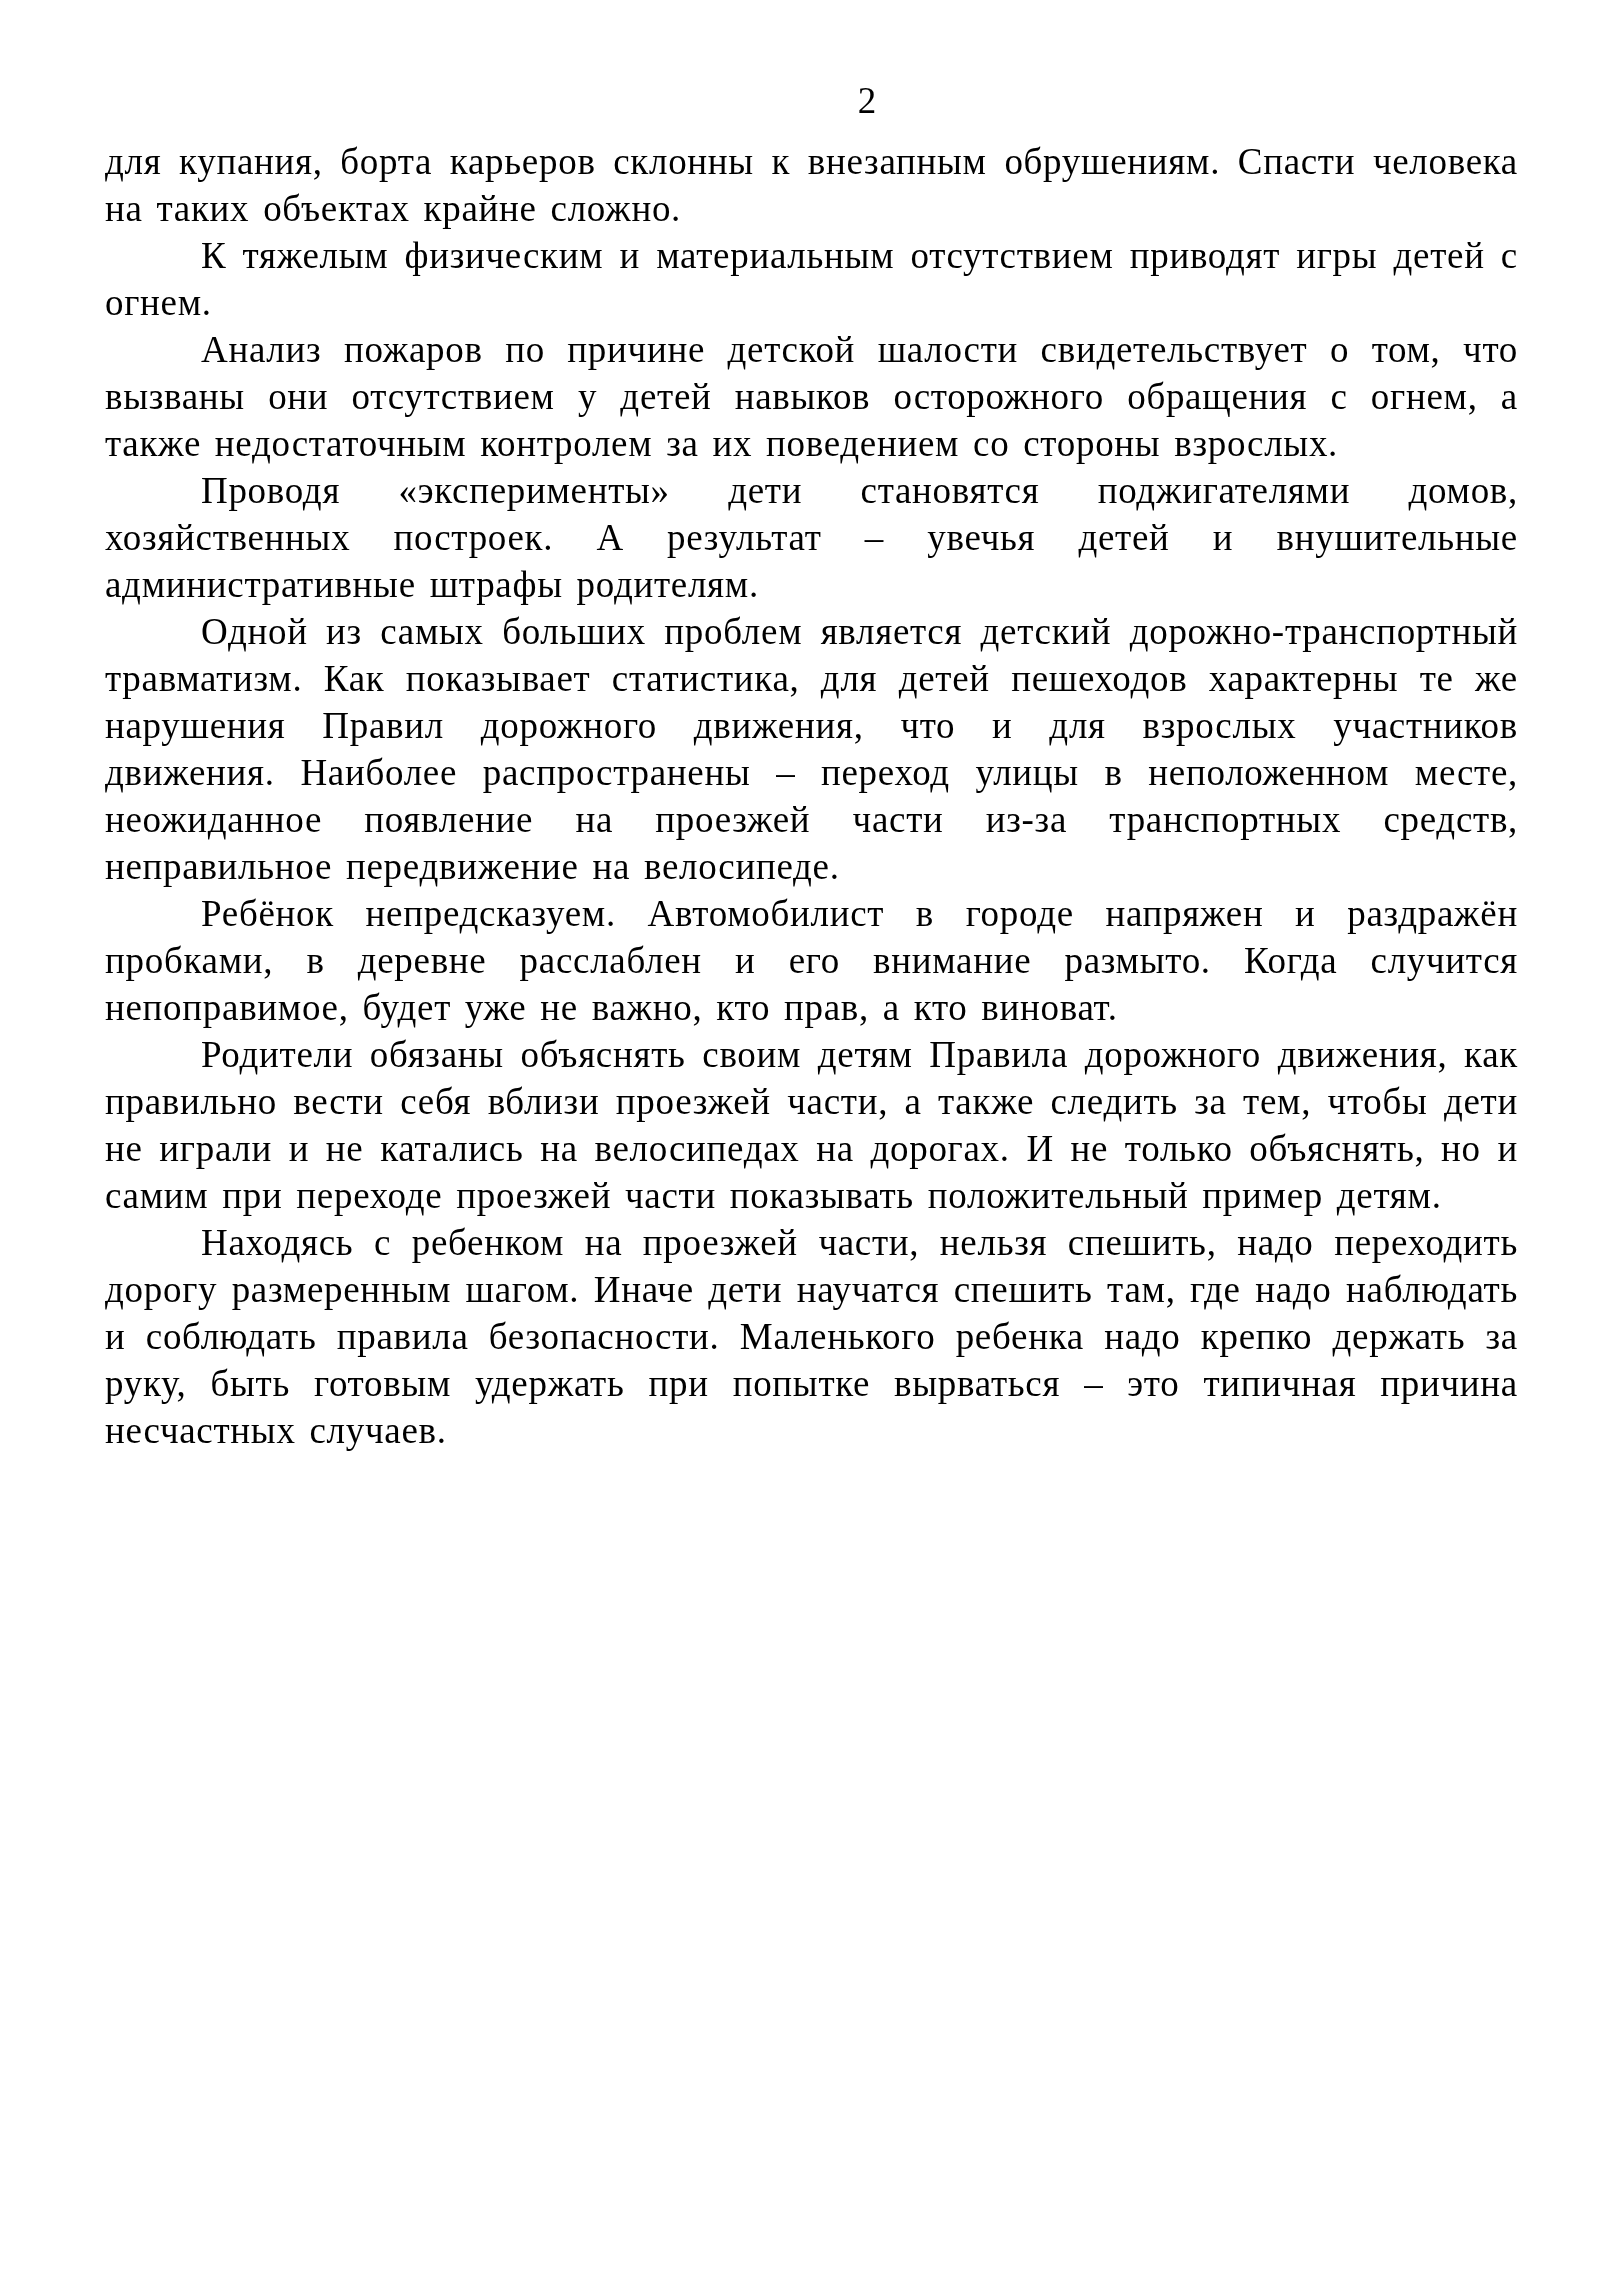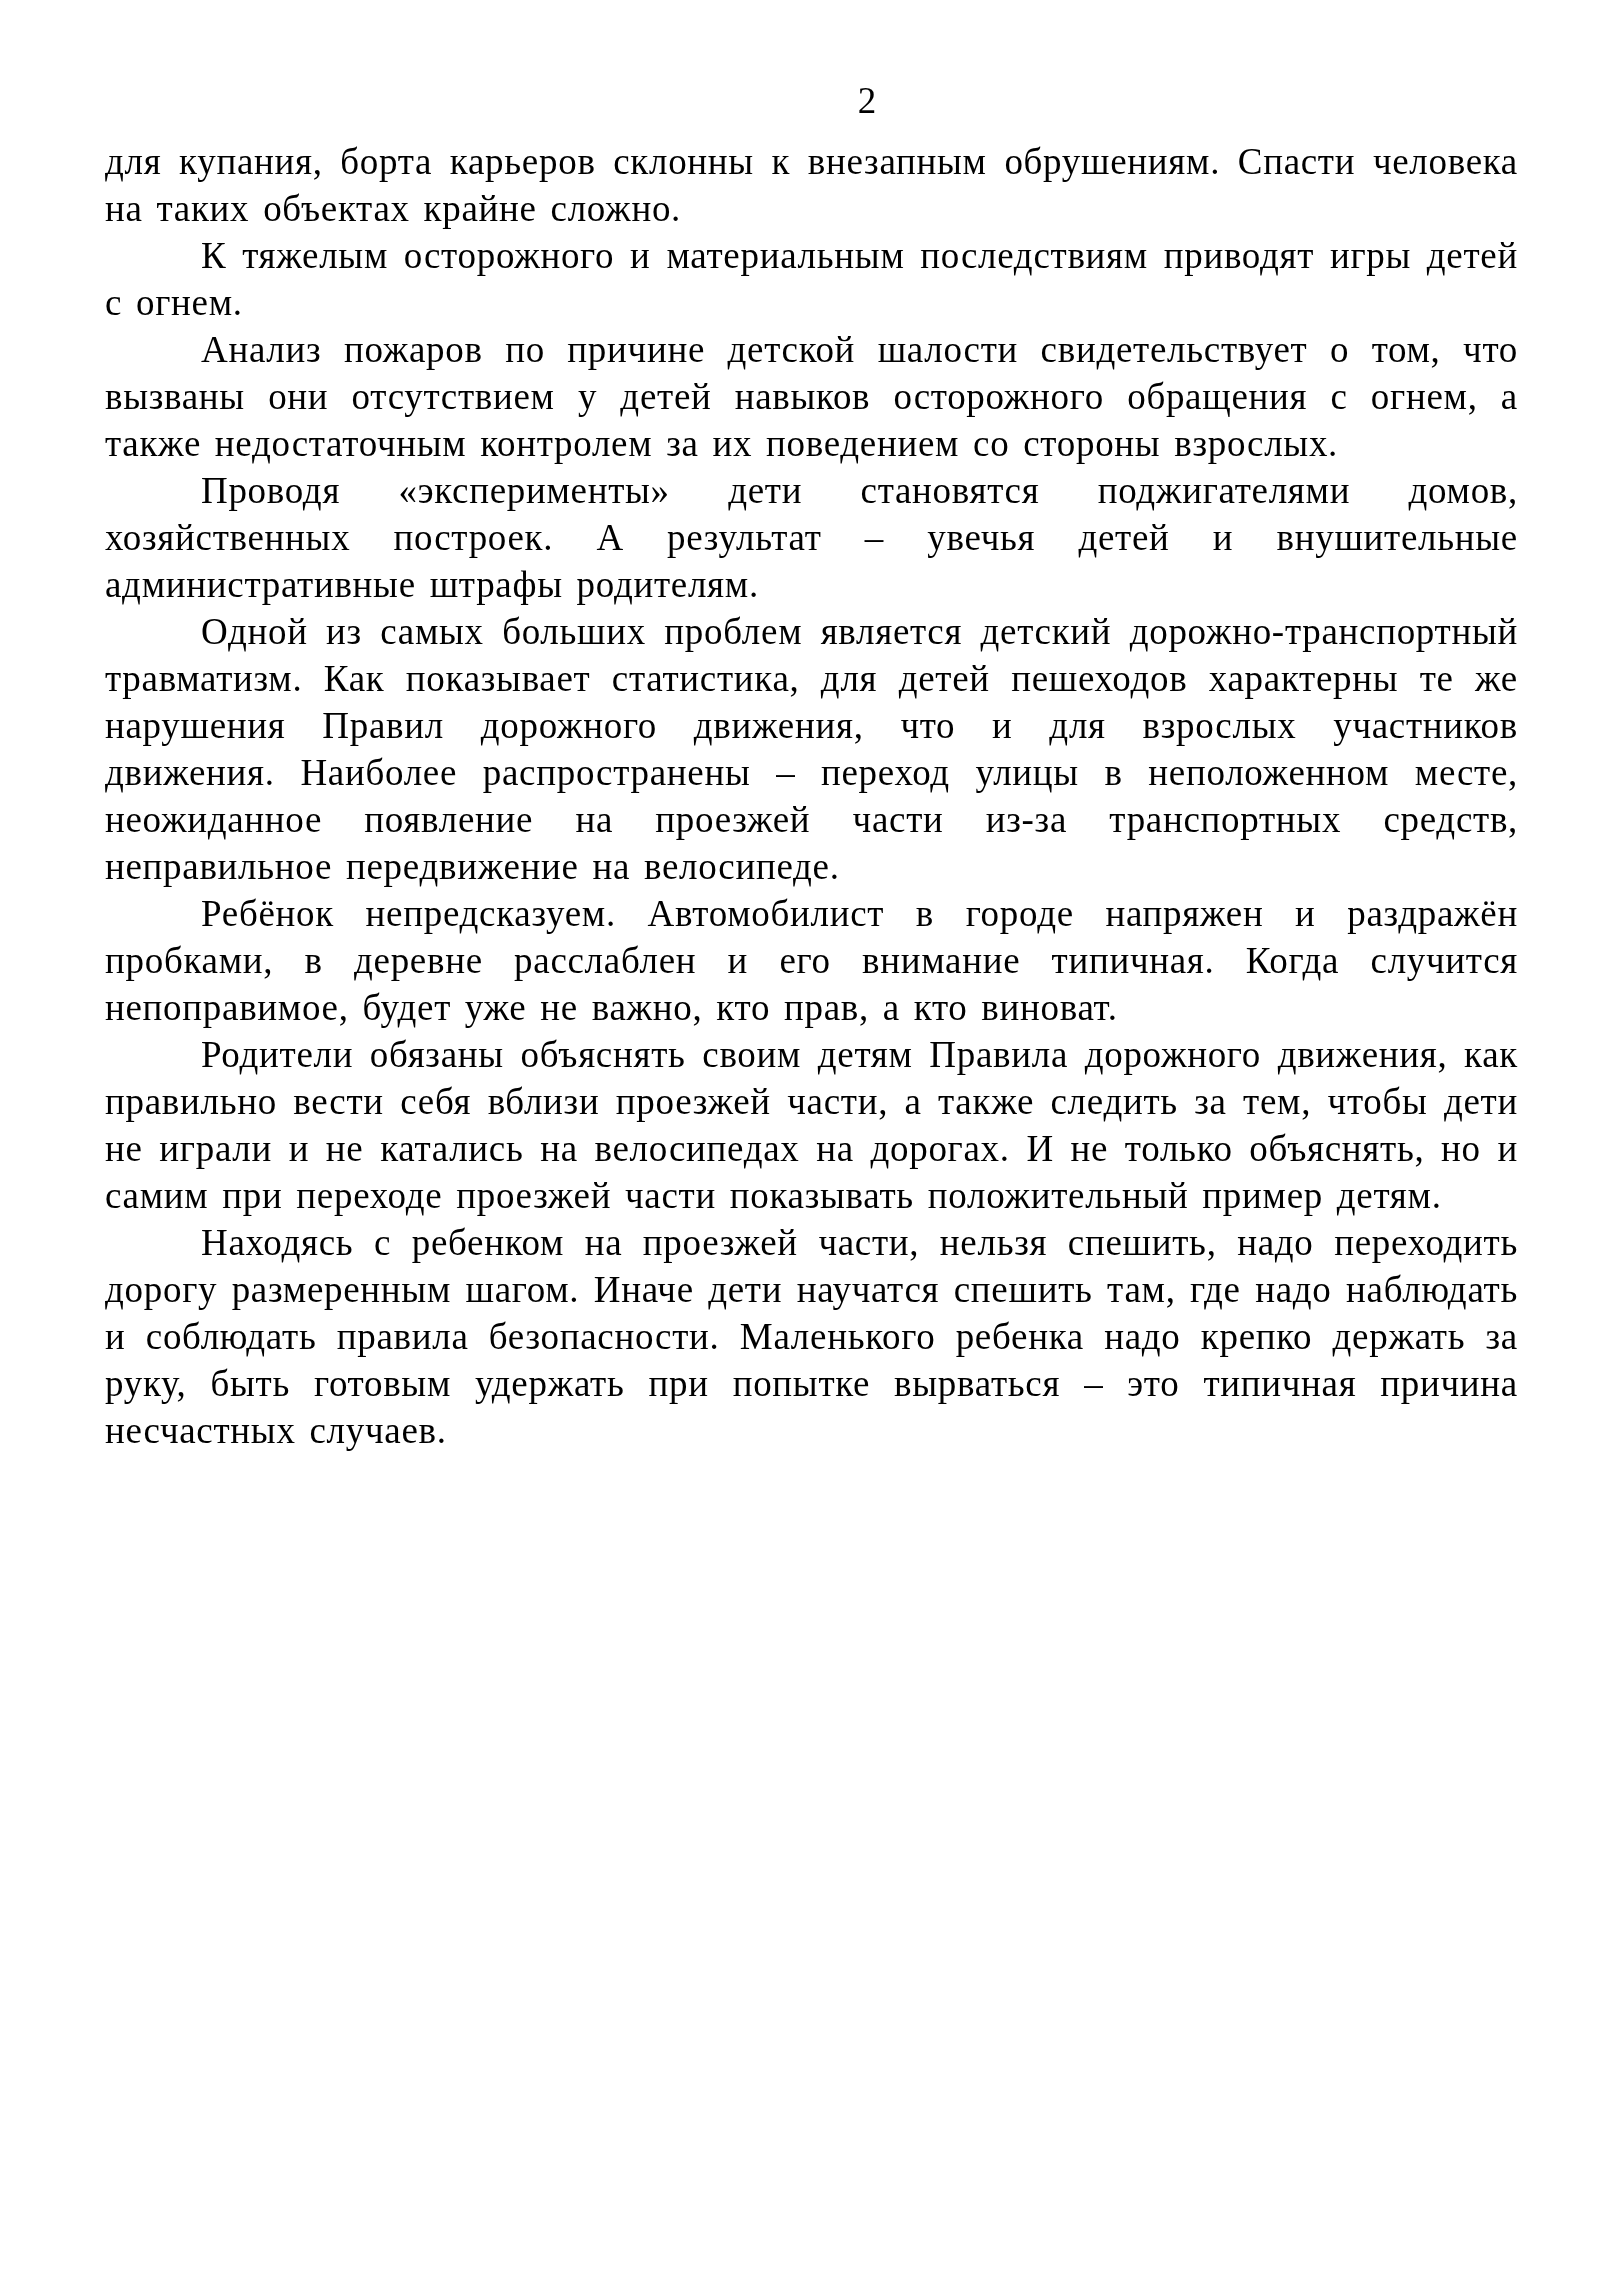--- a/index.html
+++ b/index.html
@@ -42,22 +42,22 @@
 </style>
 </head>
 <body>
 
 <main class="page">
   <div class="page-number">2</div>
 
   <section class="content">
 
   <p class="para no-indent">для купания, борта карьеров склонны к внезапным обрушениям. Спасти человека на таких объектах крайне сложно.</p>
-      <p class="para">К тяжелым осторожного и материальным последствиям приводят игры детей с огнем.</p>
+      <p class="para">К тяжелым физическим и материальным отсутствием приводят игры детей с огнем.</p>
       <p class="para">Анализ пожаров по причине детской шалости свидетельствует о том, что вызваны они отсутствием у детей навыков осторожного обращения с огнем, а также недостаточным контролем за их поведением со стороны взрослых.</p>
       <p class="para">Проводя «эксперименты» дети становятся поджигателями домов, хозяйственных построек. А результат – увечья детей и внушительные административные штрафы родителям.</p>
       <p class="para">Одной из самых больших проблем является детский дорожно-транспортный травматизм. Как показывает статистика, для детей пешеходов характерны те же нарушения Правил дорожного движения, что и для взрослых участников движения. Наиболее распространены – переход улицы в неположенном месте, неожиданное появление на проезжей части из-за транспортных средств, неправильное передвижение на велосипеде.</p>
-      <p class="para">Ребёнок непредсказуем. Автомобилист в городе напряжен и раздражён пробками, в деревне расслаблен и его внимание типичная. Когда случится непоправимое, будет уже не важно, кто прав, а кто виноват.</p>
+      <p class="para">Ребёнок непредсказуем. Автомобилист в городе напряжен и раздражён пробками, в деревне расслаблен и его внимание размыто. Когда случится непоправимое, будет уже не важно, кто прав, а кто виноват.</p>
       <p class="para">Родители обязаны объяснять своим детям Правила дорожного движения, как правильно вести себя вблизи проезжей части, а также следить за тем, чтобы дети не играли и не катались на велосипедах на дорогах. И не только объяснять, но и самим при переходе проезжей части показывать положительный пример детям.</p>
       <p class="para">Находясь с ребенком на проезжей части, нельзя спешить, надо переходить дорогу размеренным шагом. Иначе дети научатся спешить там, где надо наблюдать и соблюдать правила безопасности. Маленького ребенка надо крепко держать за руку, быть готовым удержать при попытке вырваться – это типичная причина несчастных случаев.</p>
     </section>
 </main>
 
 
 </body></html>

